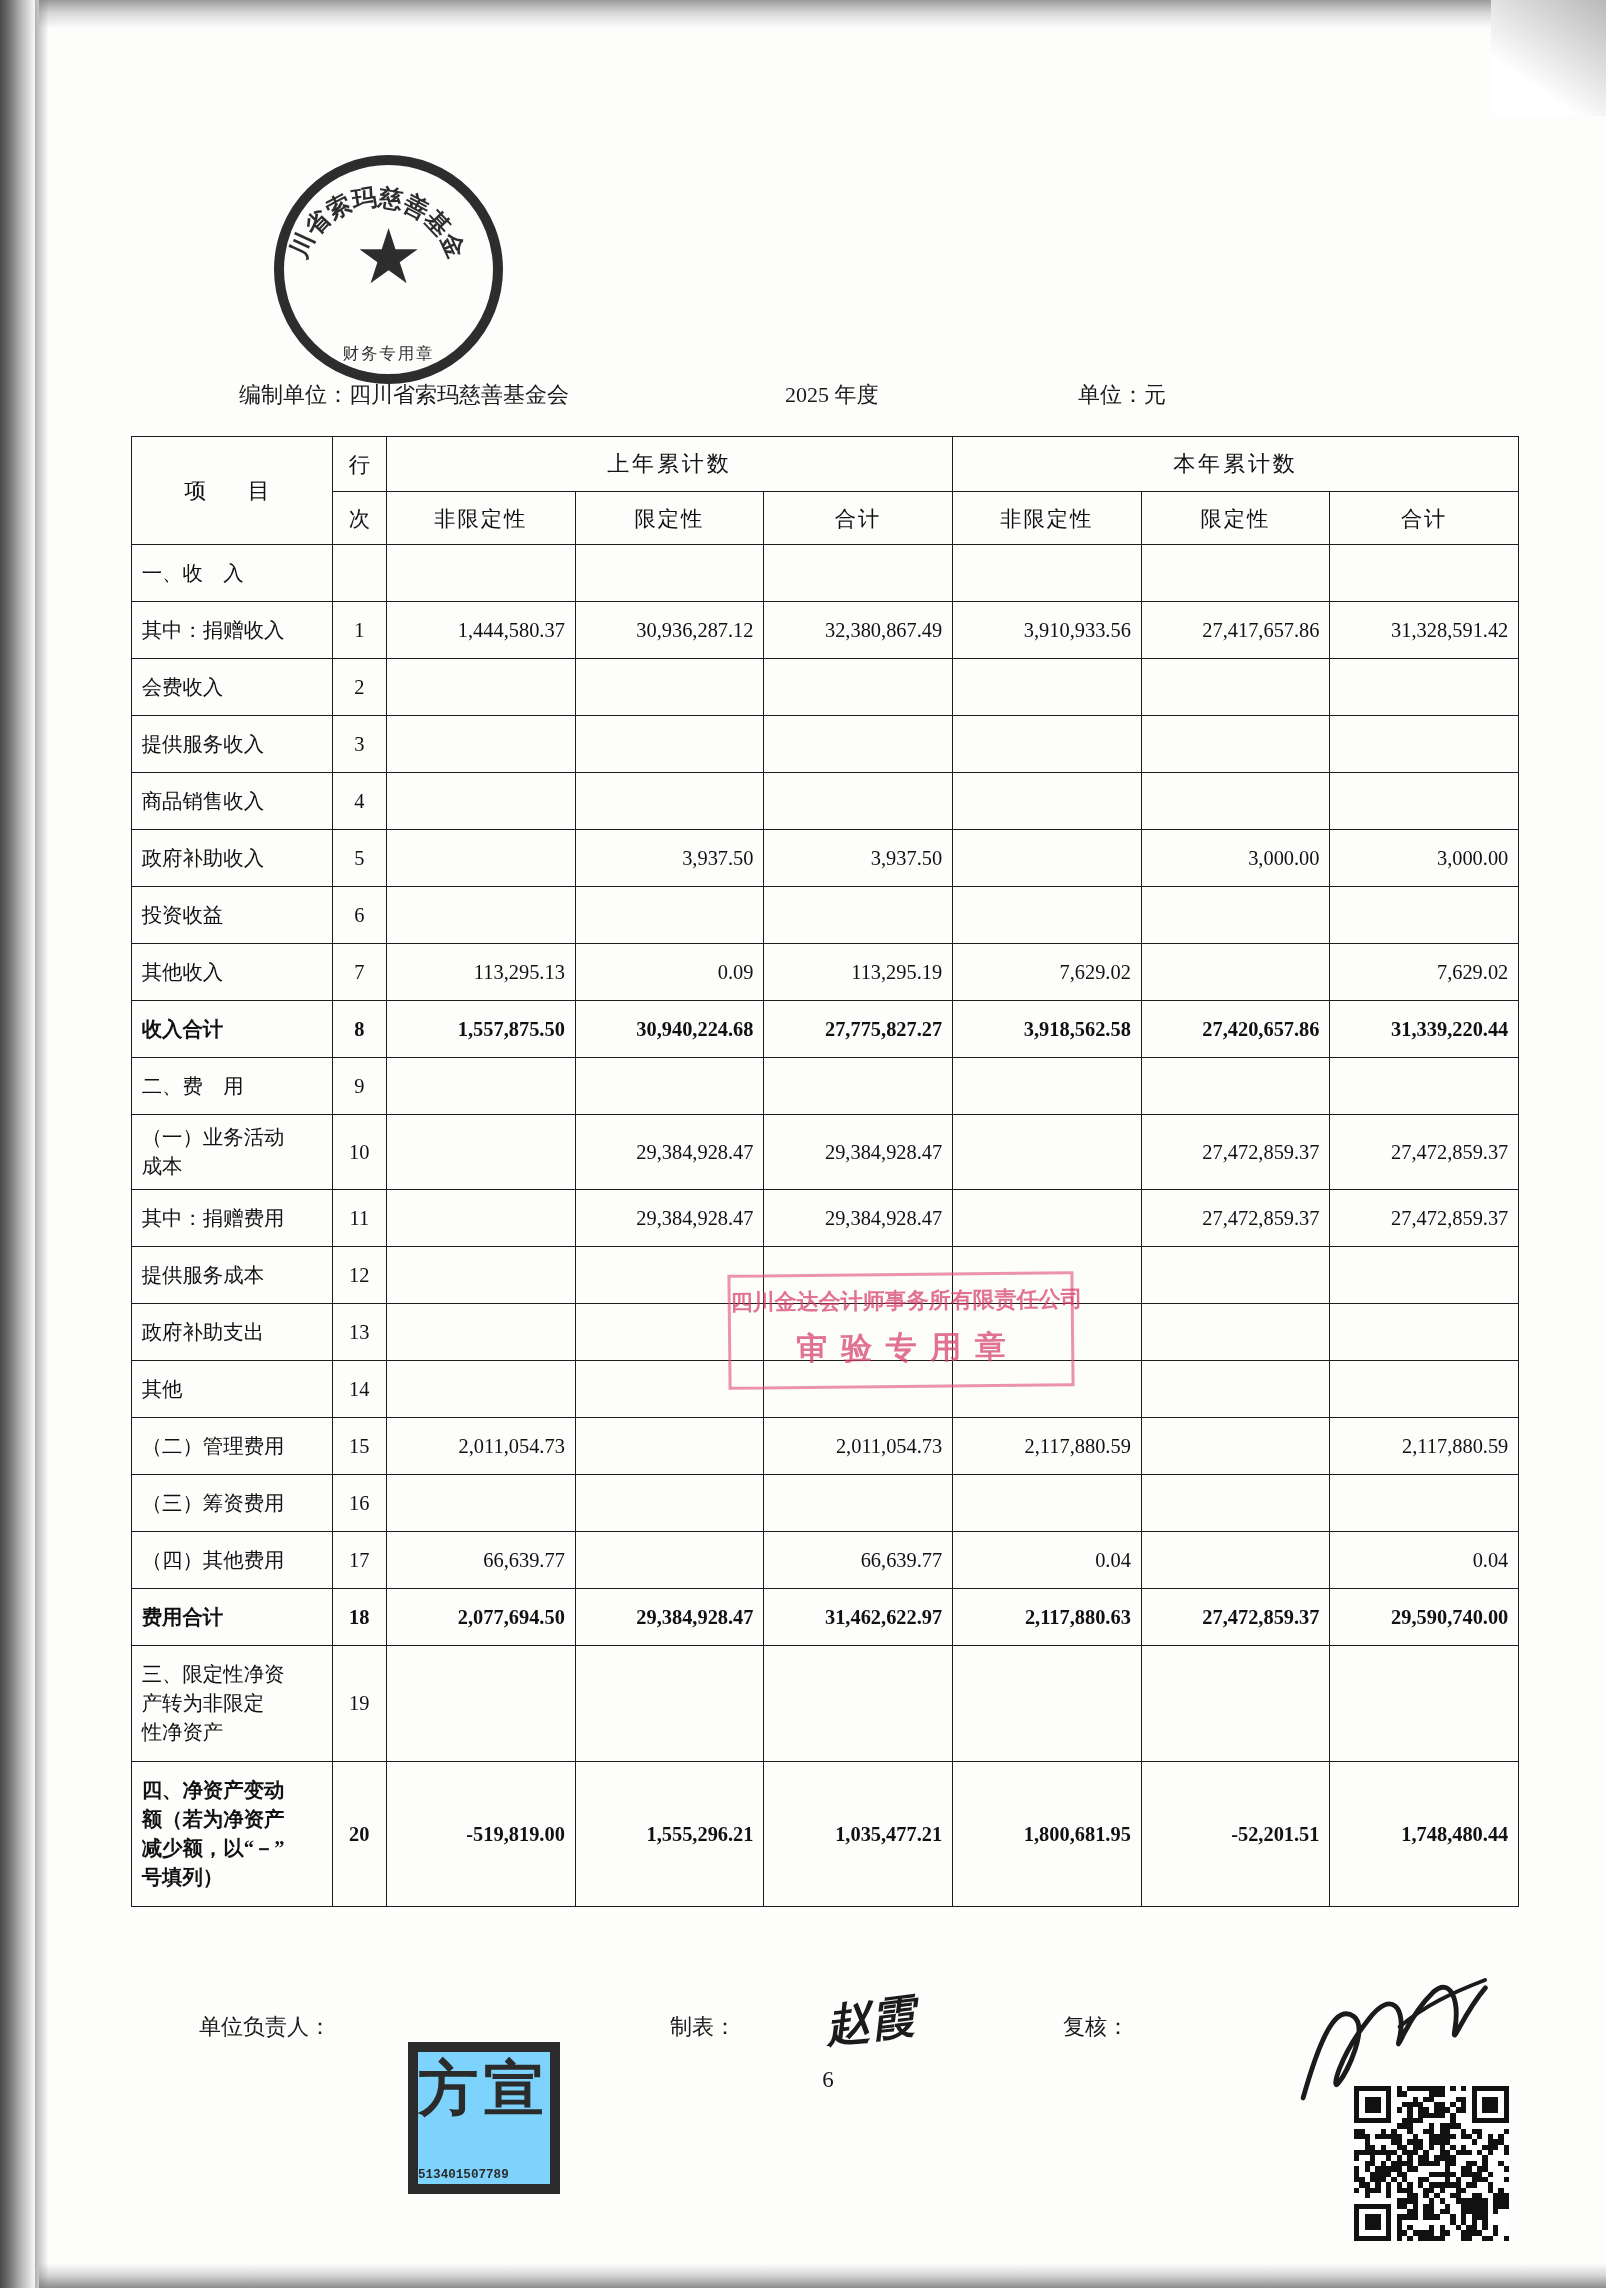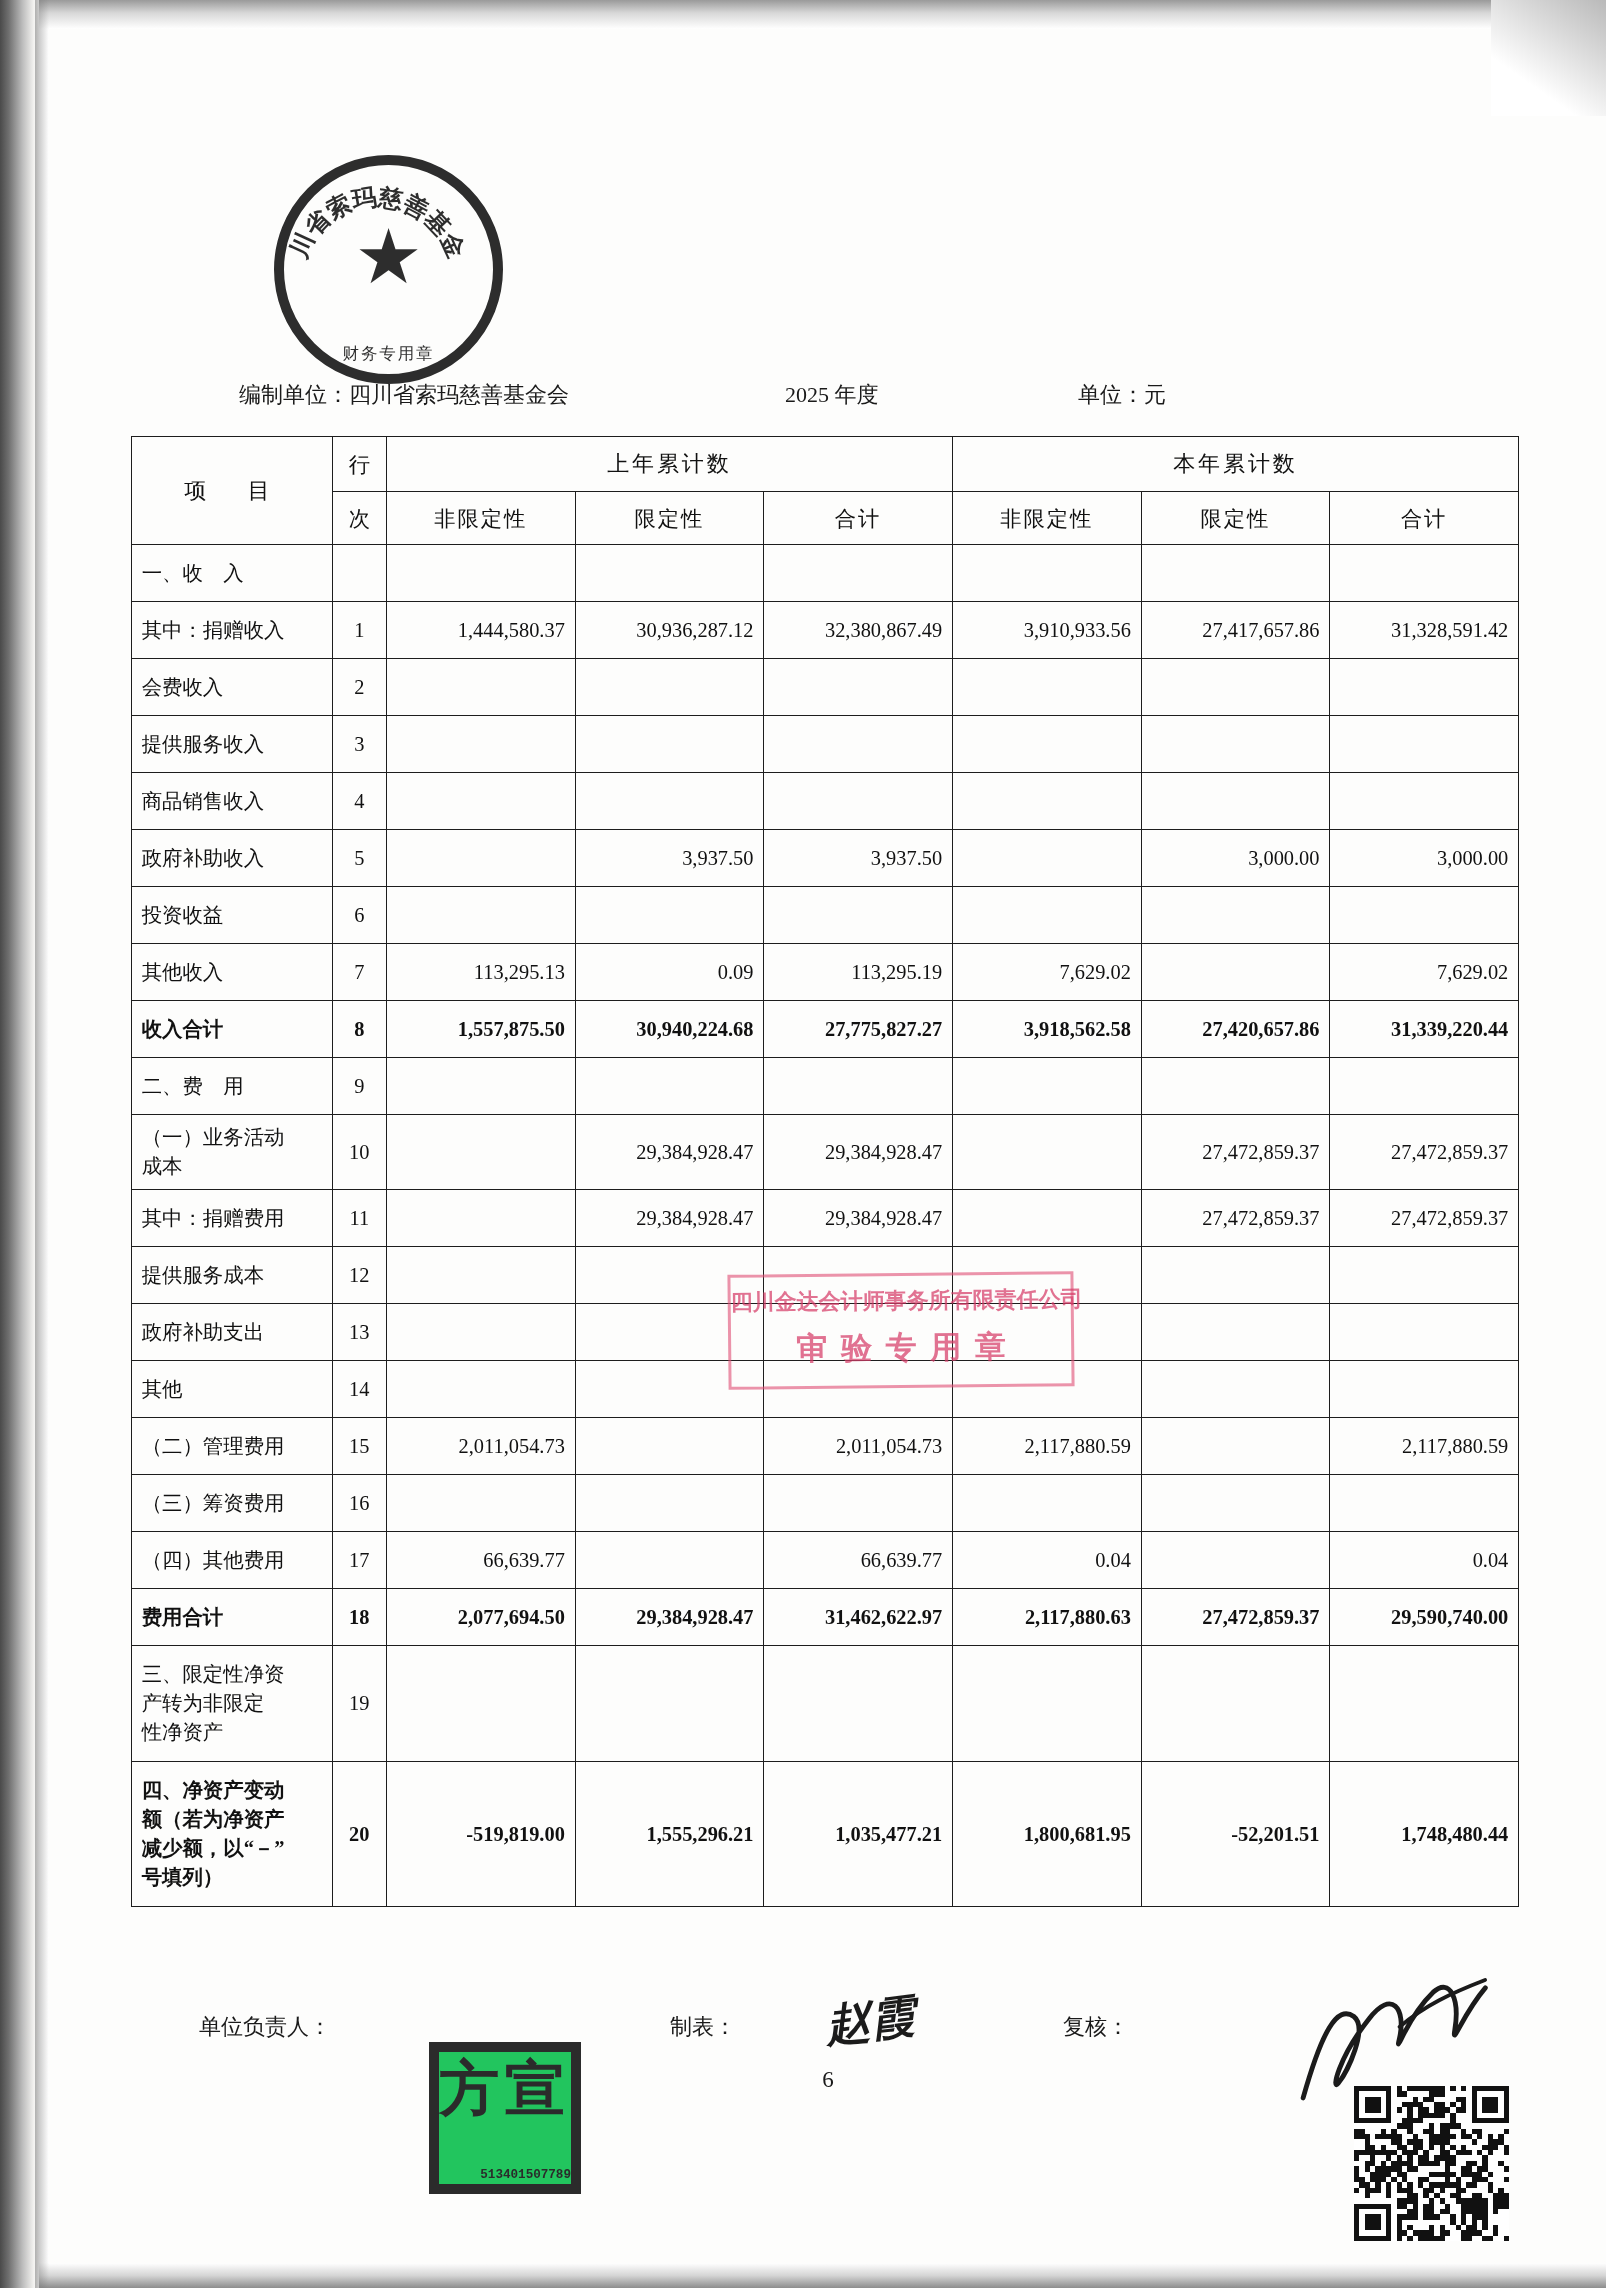--- a/index.html
+++ b/index.html
@@ -228,40 +228,40 @@
     font-size: 31px;
     font-weight: bold;
     letter-spacing: 13.6px;
     margin-top: 11.6px;
     padding-left: 13.6px;
   }
 
   
   .seal-square {
     position: absolute;
-    left: 380px; top: 2021px;
+    left: 359px; top: 2021px;
     width: 132px; height: 132px;
     border: 10.7px solid #2b2b2b;
-    background: #22c55e;
+    background: #7dd3fc;
     pointer-events: none;
   }
   .seal-square .chars {
     position: absolute;
     left: 0; right: 0; top: 5.8px;
     text-align: center;
     font-size: 60px;
     font-weight: bold;
     letter-spacing: 5.8px;
     color: #2b2b2b;
     line-height: 1.05;
   }
   .seal-square .code {
     position: absolute;
     left: 0; right: 0; bottom: 1.9px;
-    text-align: right;
+    text-align: left;
     font-size: 12.6px;
     font-weight: bold;
     color: #2b2b2b;
     letter-spacing: 0px;
     font-family: "Liberation Mono", monospace;
   }
 
   
   .sig {
     position: absolute;

